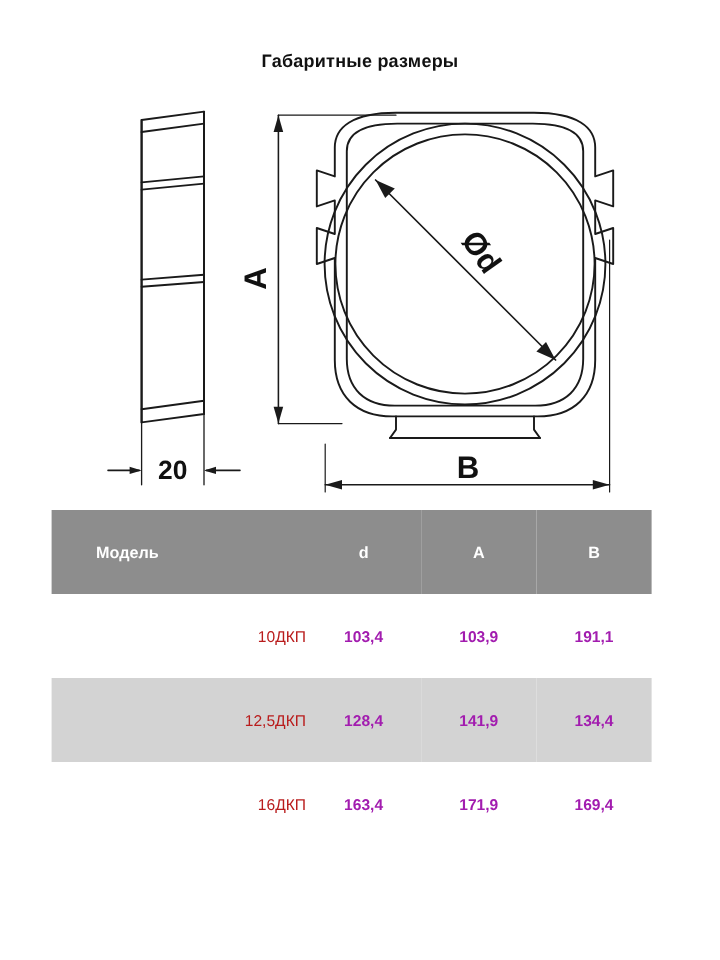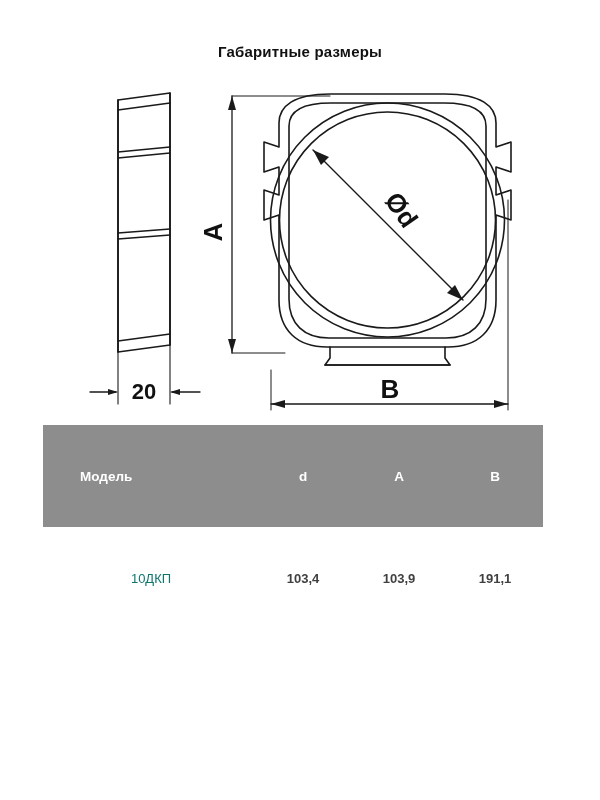--- a/index.html
+++ b/index.html
@@ -42,47 +42,47 @@
   .spec-table {
     position: absolute;
     left: 43px;
     top: 425px;
     width: 500px;
     border-collapse: collapse;
     table-layout: fixed;
   }
   .spec-table th, .spec-table td {
     border: none;
-    padding: 16px;
+    padding: 0;
     height: 70px;
     vertical-align: middle;
     font-size: 13px;
   }
   .spec-table thead th {
     background: #8d8d8d;
     color: #ffffff;
     font-weight: bold;
     font-size: 13.5px;
   }
   .spec-table thead th.col-model { text-align: left; padding-left: 37px; }
   .spec-table thead th.col-val { text-align: center; }
   .spec-table tbody tr.row-even { background: #ffffff; }
   .spec-table tbody tr.row-odd  { background: #d3d3d3; }
   .spec-table tbody td.col-model {
-    text-align: center;
+    text-align: right;
     padding-left: 20px;
     font-weight: normal;
     font-size: 13px;
-    color: #0f766e;
+    color: #b91c1c;
   }
   .spec-table tbody td.col-val {
     text-align: center;
     font-weight: bold;
     font-size: 13px;
-    color: #404040;
+    color: #a21caf;
   }
   .col-w-model { width: 212px; }
   .col-w-d { width: 96px; }
   .col-w-a { width: 96px; }
   .col-w-b { width: 96px; }
 </style>
 </head>
 <body>
 
 <div id="page">
@@ -202,16 +202,28 @@
         <th class="col-val">B</th>
       </tr>
     </thead>
     <tbody>
       <tr class="row-even">
         <td class="col-model">10ДКП</td>
         <td class="col-val">103,4</td>
         <td class="col-val">103,9</td>
         <td class="col-val">191,1</td>
       </tr>
+      <tr class="row-odd">
+        <td class="col-model">12,5ДКП</td>
+        <td class="col-val">128,4</td>
+        <td class="col-val">141,9</td>
+        <td class="col-val">134,4</td>
+      </tr>
+      <tr class="row-even">
+        <td class="col-model">16ДКП</td>
+        <td class="col-val">163,4</td>
+        <td class="col-val">171,9</td>
+        <td class="col-val">169,4</td>
+      </tr>
     </tbody>
   </table>
 
 </div>
 
 </body></html>

